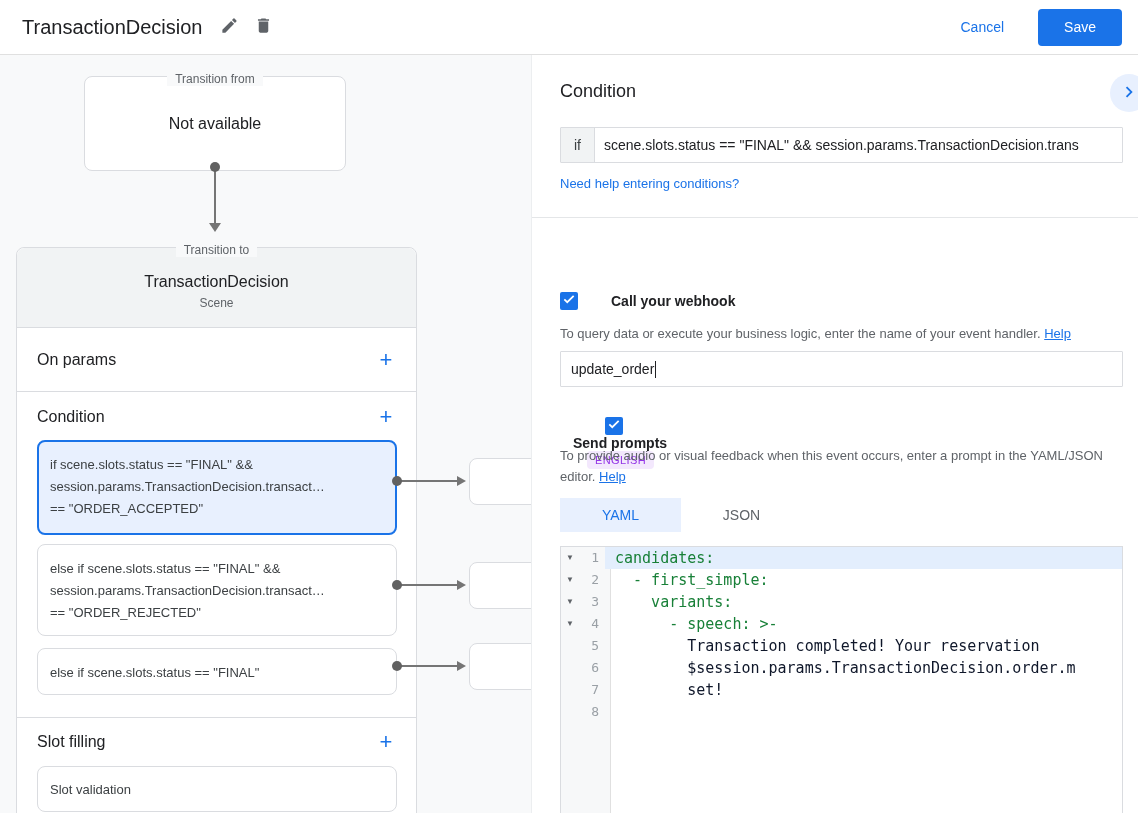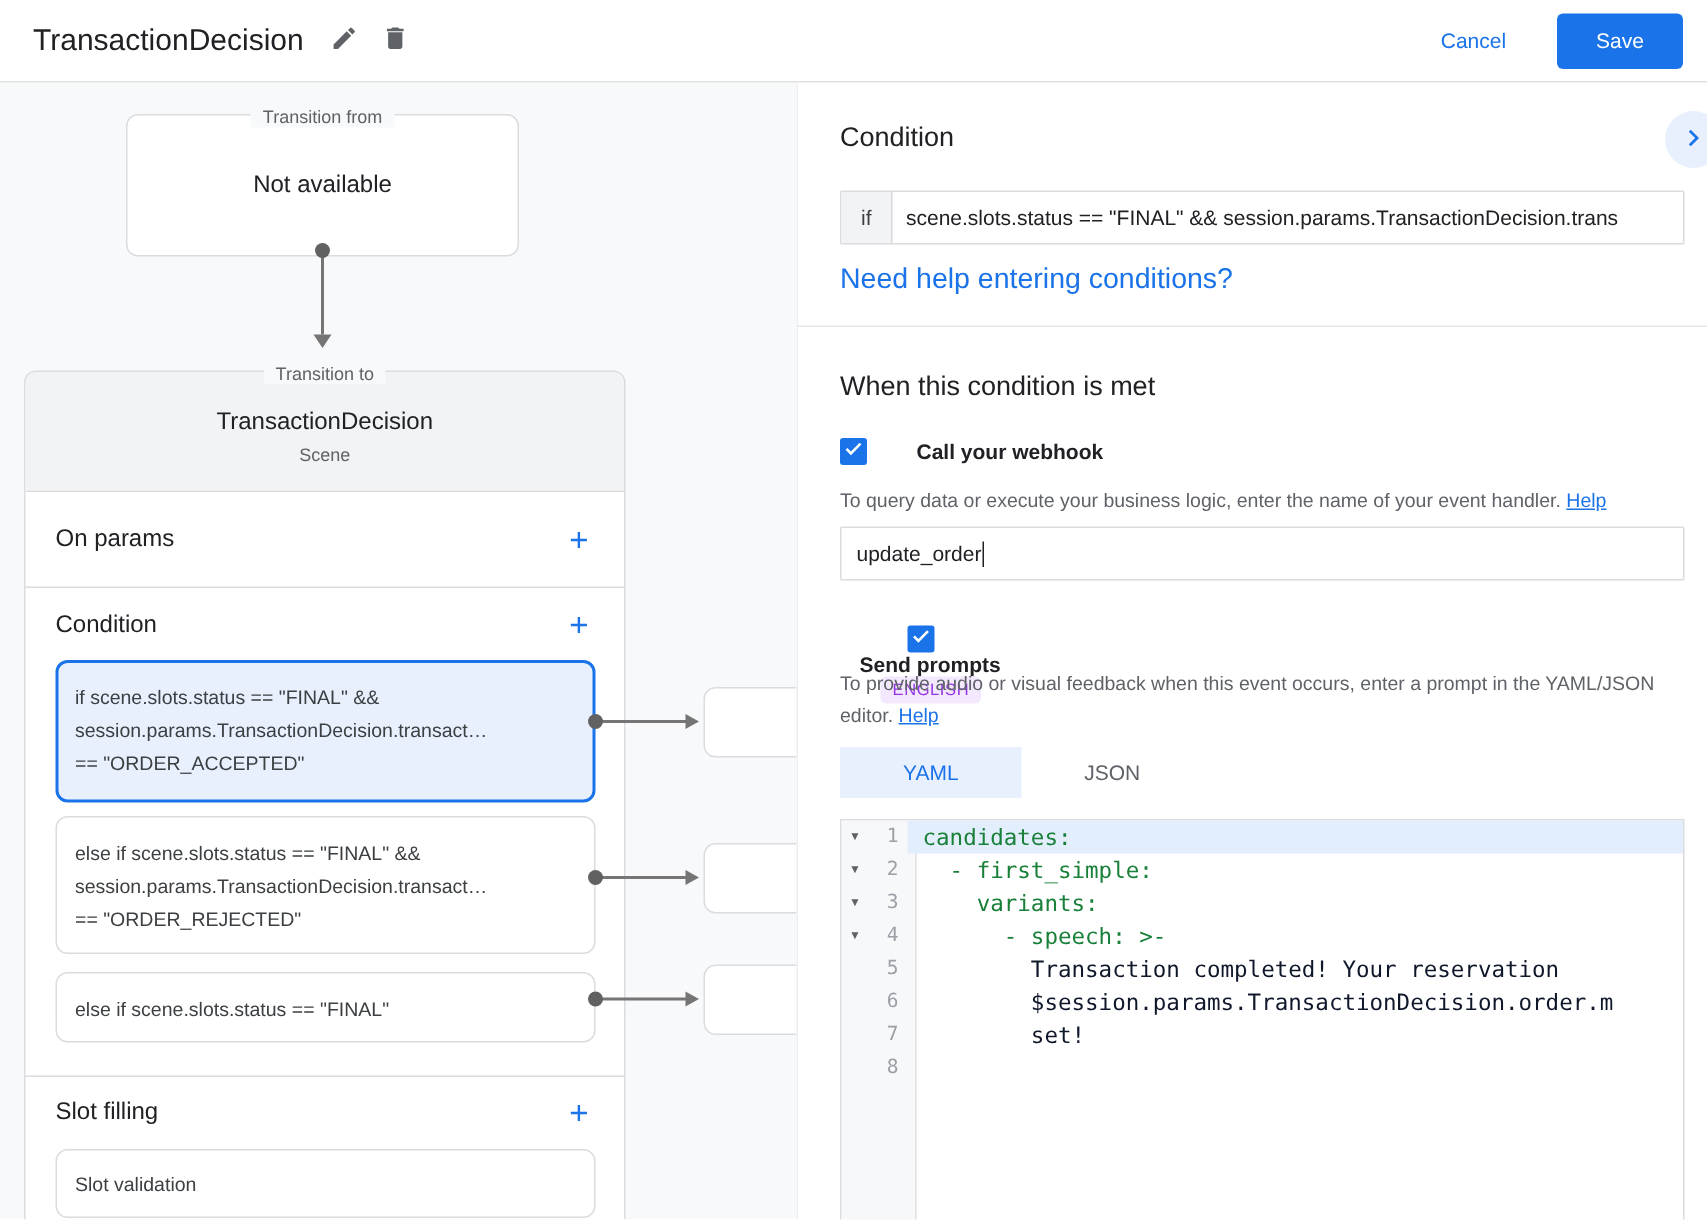--- a/index.html
+++ b/index.html
@@ -77,21 +77,21 @@
                  justify-content:center; }
   .chevron-btn svg { width:22px; height:22px; fill:#1a73e8; }
   .if-row { position:absolute; left:28px; top:72px; width:563px; height:36px; display:flex;
             border:1px solid #dadce0; border-radius:1px; background:#fff; }
   .if-prefix { width:34px; background:#f1f3f4; border-right:1px solid #dadce0; display:flex;
                align-items:center; justify-content:center; font-size:14px; color:#3c4043; }
   .if-input { flex:1; border:none; outline:none; font-size:14px; color:#202124; padding:0 9px;
               white-space:nowrap; overflow:hidden; display:flex; align-items:center;
               font-family:inherit; }
   .link { color:#1a73e8; text-decoration:none; cursor:pointer; }
-  .help-cond { position:absolute; left:28px; top:121px; font-size:19px; }
+  .help-cond { position:absolute; left:28px; top:121px; font-size:13px; }
   .panel-divider { position:absolute; left:0; top:162px; width:607px; border-top:1px solid #e4e6e8; }
 
   .when-heading { top:192px; }
   .check-row { position:absolute; left:28px; display:flex; align-items:center; }
   .checkbox { width:18px; height:18px; background:#1a73e8; border-radius:2px; display:flex;
               align-items:center; justify-content:center; cursor:pointer; flex:none; }
   .checkbox svg { width:14px; height:14px; fill:none; stroke:#fff; stroke-width:2.6; }
   .check-label { margin-left:13px; font-size:14px; font-weight:700; color:#202124; }
   .row-webhook { top:237px;gap:20px; }
   .helper { position:absolute; left:28px; font-size:13px; color:#5f6368; line-height:21px; }
@@ -225,21 +225,20 @@
     </button>
 
     <div class="if-row">
       <div class="if-prefix">if</div>
       <div class="if-input">scene.slots.status == "FINAL" &amp;&amp; session.params.TransactionDecision.trans</div>
     </div>
     <a class="link help-cond">Need help entering conditions?</a>
 
     <div class="panel-divider"></div>
 
-    <div class="panel-heading when-heading">When this condition is met</div>
 
     <div class="check-row row-webhook">
       <div class="checkbox">
         <span><svg viewBox="0 0 24 24" width="14" height="14">
               <path d="M4 12.5l5 5L20 6.5" fill="none" stroke="#fff" stroke-width="3"></path>
             </svg></span>
       </div>
       <div class="check-label">Call your webhook</div>
     </div>
     <div class="helper helper-webhook">

